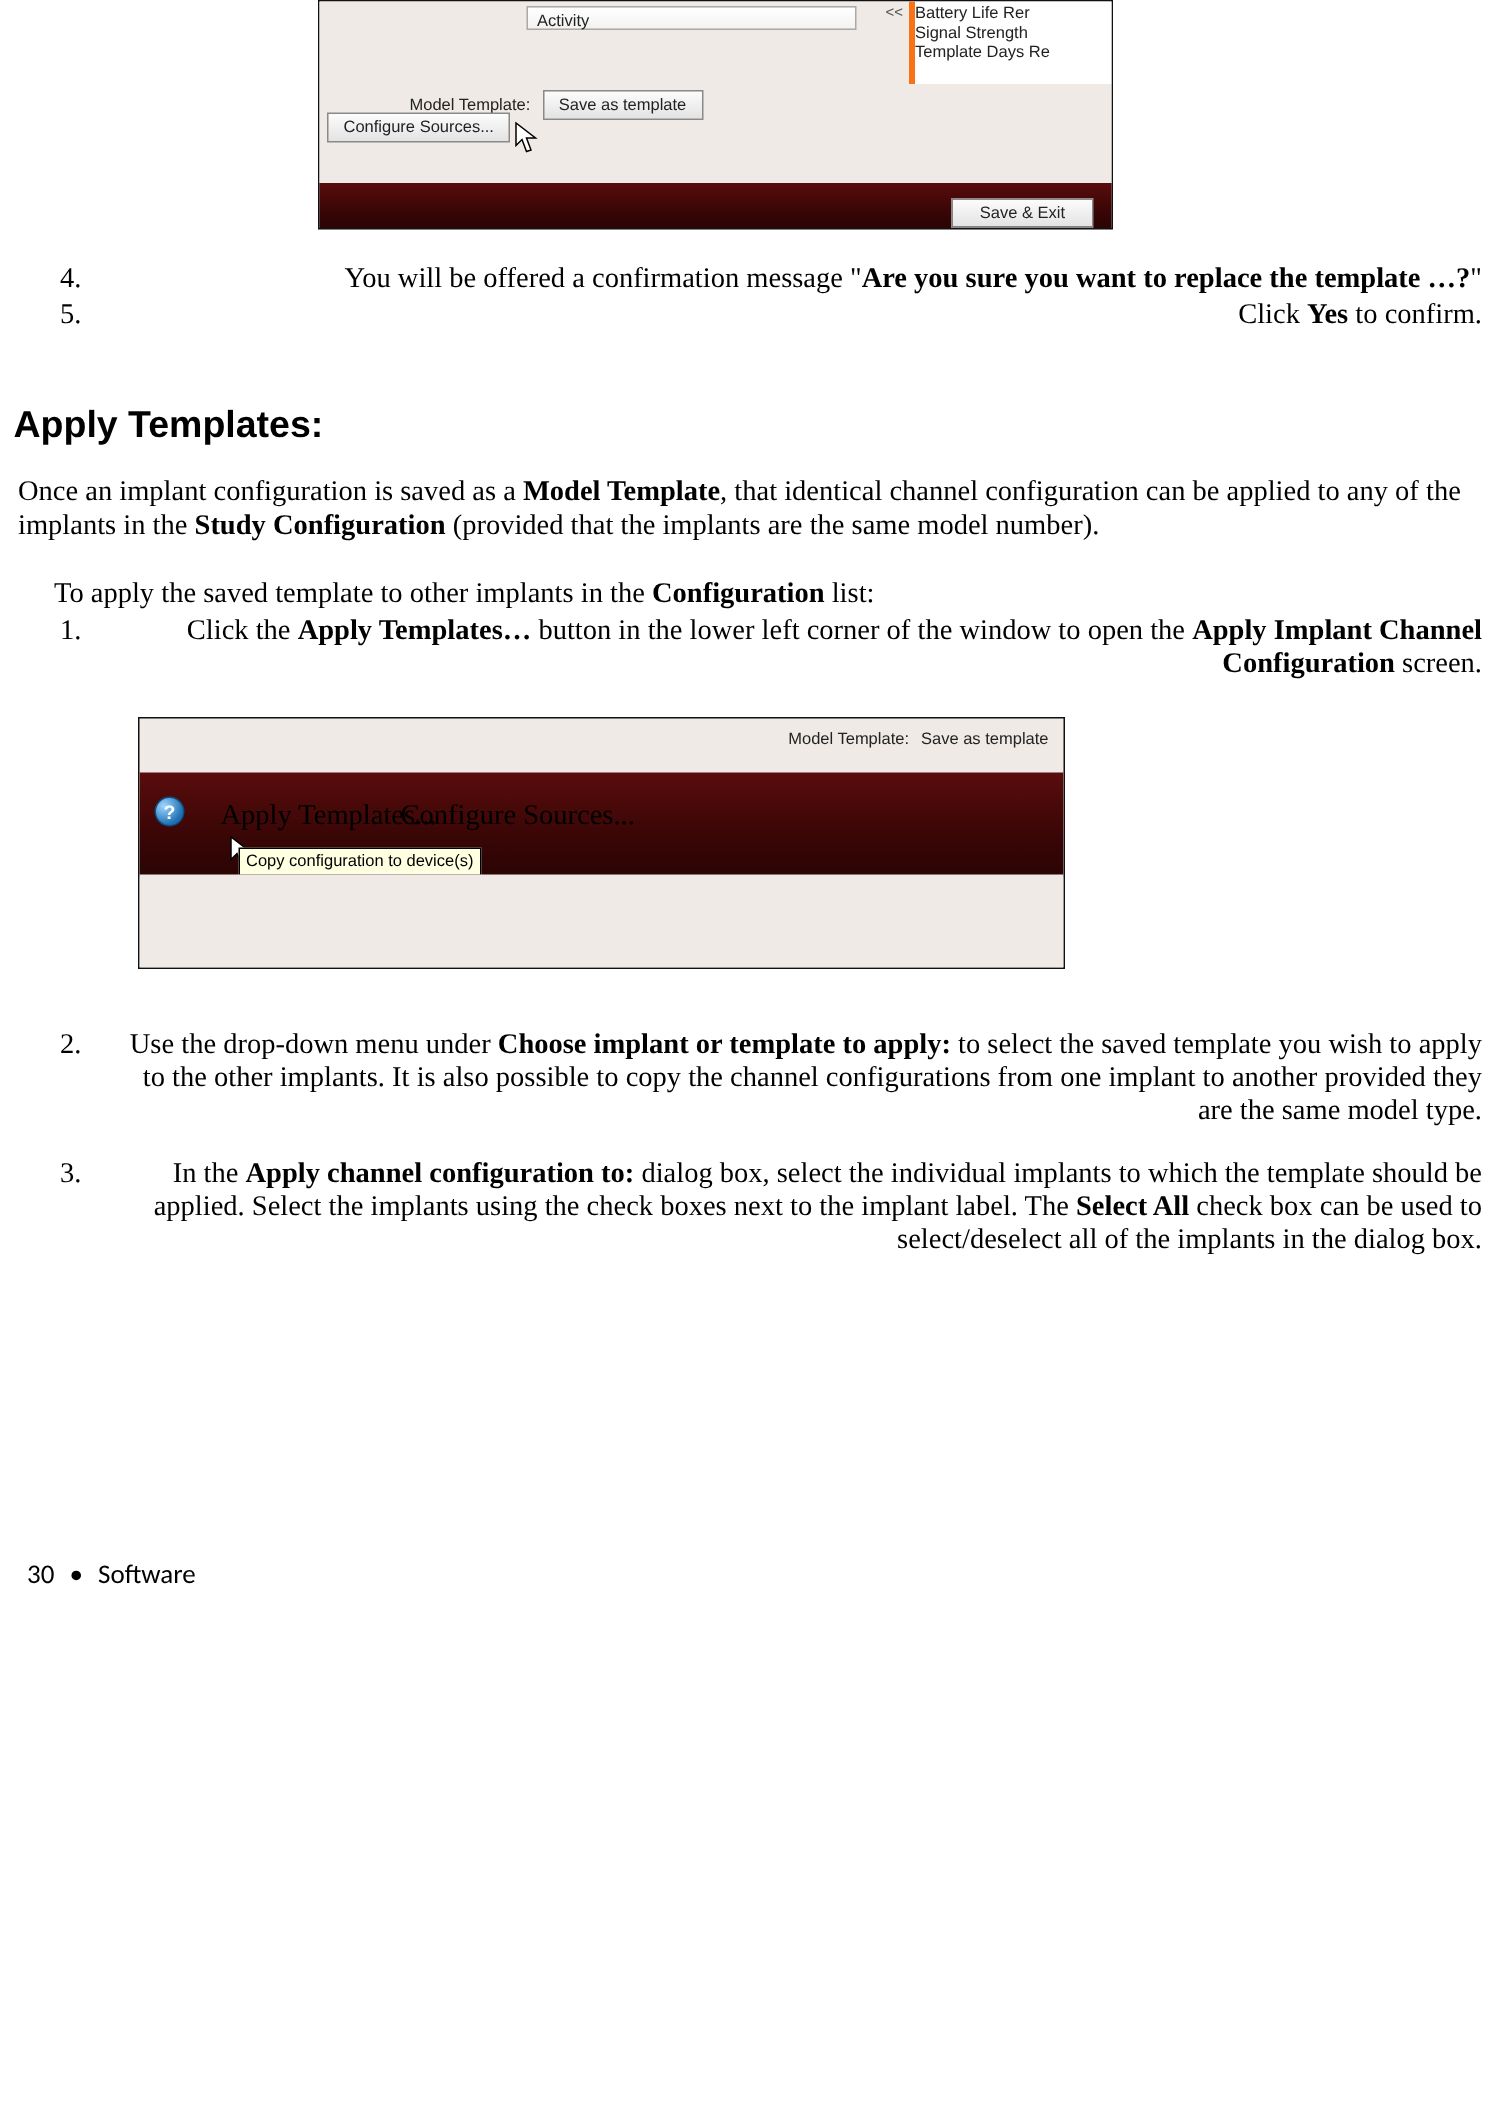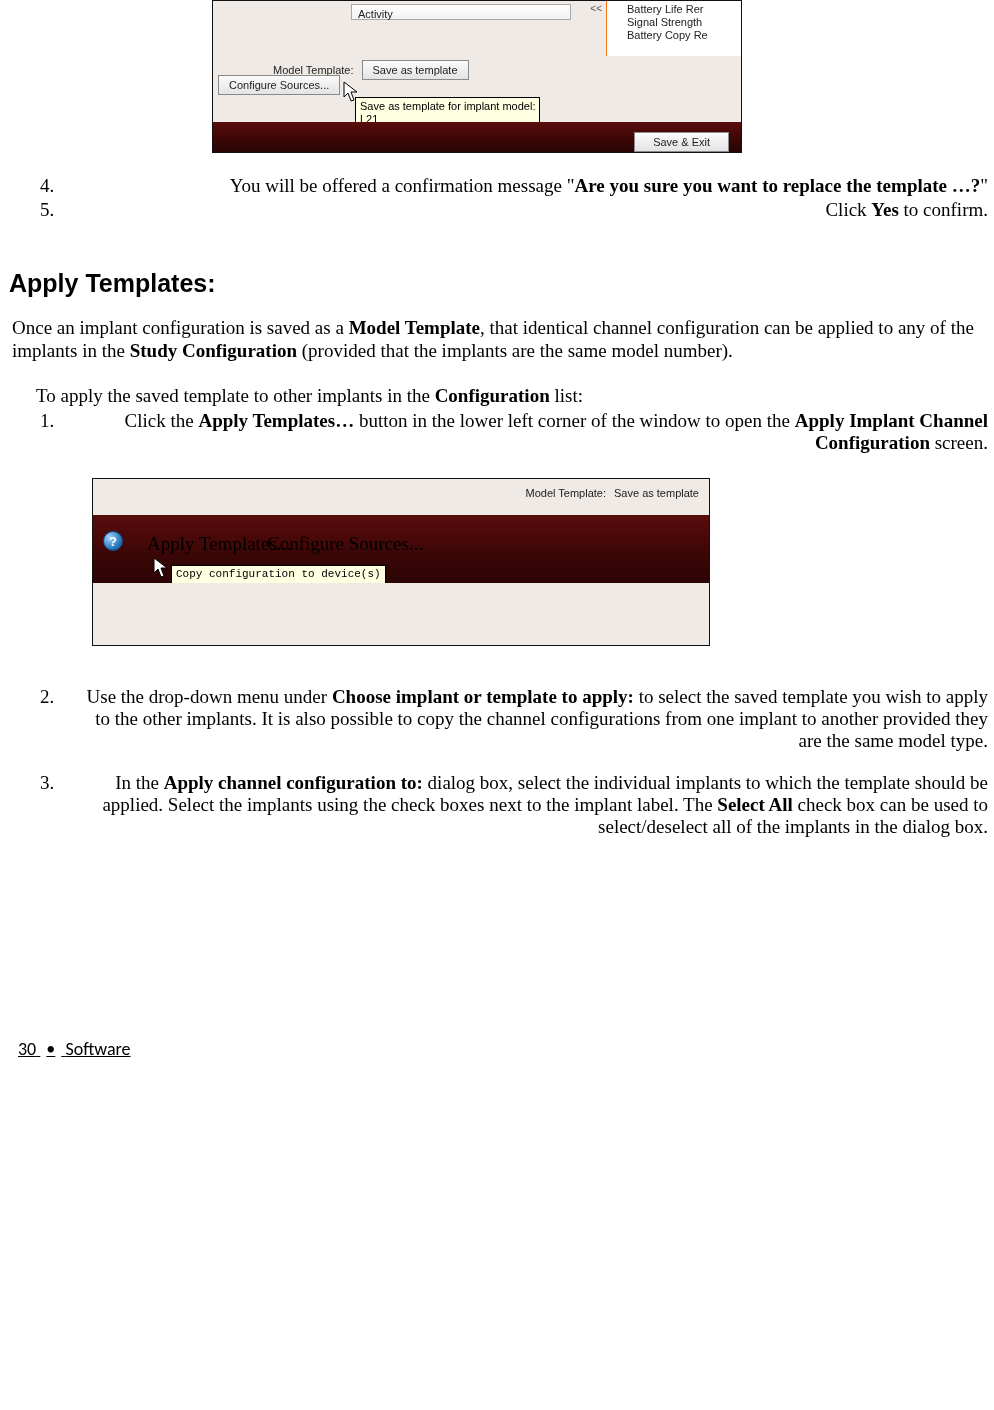--- a/index.html
+++ b/index.html
@@ -27,24 +27,24 @@
   }
   .shot1 .panels-row { display: flex; height: 55px; }
   .shot1 .left-panel {
     width: 393px;
     background: #efeae5;
     position: relative;
   }
   .shot1 .right-panel {
     flex: 1;
     background: #fff;
-    border-left: 1px solid #f97316;
+    border-left: 4px solid #f97316;
     font: 11px Tahoma, sans-serif;
     color: #222;
-    padding: 2px 20px;
+    padding: 2px 0;
     line-height: 13px;
     overflow: hidden;
   }
   .shot1 .activity {
     position: absolute;
     left: 138px; top: 3px;
     width: 220px; height: 16px;
     border: 1px solid #a9a9a9;
     background: linear-gradient(#fff,#f2f2f2);
     font: 11px Tahoma, sans-serif;
@@ -146,73 +146,68 @@
     position: absolute; left: 10px; top: 52px;
     width: 20px; height: 20px; border-radius: 50%;
     background: radial-gradient(circle at 30% 30%, #9fd6ff, #1f6fb3 70%);
     color: #fff; font: bold 13px Tahoma, sans-serif;
     text-align: center; line-height: 20px;
     border: 1px solid #0d4e86;
   }
   .shot2 .apply-btn { position: absolute; left: 42px;  top: 50px; padding: 4px 12px; }
   .shot2 .cfg-btn   { position: absolute; left: 162px; top: 50px; padding: 4px 12px; }
   .shot2 .cursor2 { left: 60px; top: 78px; }
-  .shot2 .tooltip2 { left: 78px; top: 86px; font-family: Liberation Mono, monospace; }
+  .shot2 .tooltip2 { left: 66px; top: 86px; }
   .shot2 .bottom-band {
     position: absolute; left: 0; right: 0; bottom: 0; height: 62px;
     background: #efeae5;
   }
 
   
   .footer {
     display: flex; justify-content: space-between;
     font-family: Calibri, Arial, sans-serif;
     font-size: 18px;
     margin-top: 200px;
     padding: 0 10px 14px 6px;
-    text-decoration: underline;
   }
   .bullet { padding: 0 6px; }
 </style>
 </head>
 <body>
 
 <div class="page">
 
   <div class="shot1">
     <div class="panels-row">
       <div class="left-panel">
         <div class="activity">Activity</div>
         <div class="arrows">&lt;&lt;</div>
       </div>
       <div class="right-panel">
         <div>Battery Life Rer</div>
         <div>Signal Strength</div>
-        <div>Battery Copy Re</div>
+        <div>Template Days Re</div>
       </div>
     </div>
 
     <div class="mt-row">
       <span class="mt-label">Model Template:</span>
       <span style="width:8px;"></span>
       <span class="btn">Save as template</span>
     </div>
 
     <div class="mid-band"></div>
 
     <span class="btn cfg-src">Configure Sources...</span>
 
     <div class="cursor cursor1">
       <svg viewBox="0 0 18 22">
           <polygon points="1,1 1,16 5,12 8,20 11,19 8,11 14,11" fill="#fff" stroke="#000" stroke-width="1"></polygon>
         </svg>
-    </div>
-    <div class="tooltip tooltip1">
-      <span>Save as template for implant model:</span><br>
-      <span>L21</span>
     </div>
 
     <div class="dark-band">
       <span class="btn save-exit">Save &amp; Exit</span>
     </div>
   </div>
 
   <ul class="ol-simple">
     <li>
       <span class="num">4.</span>

